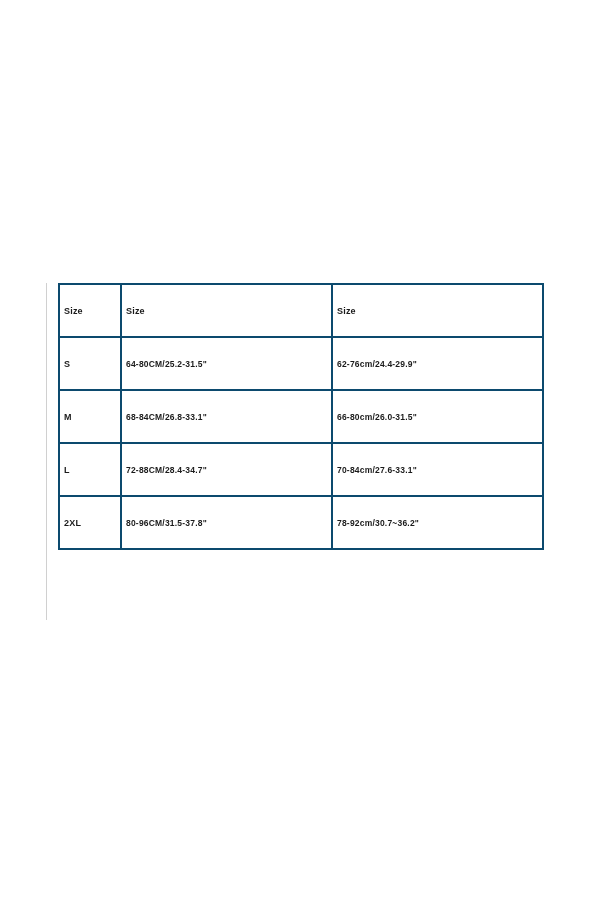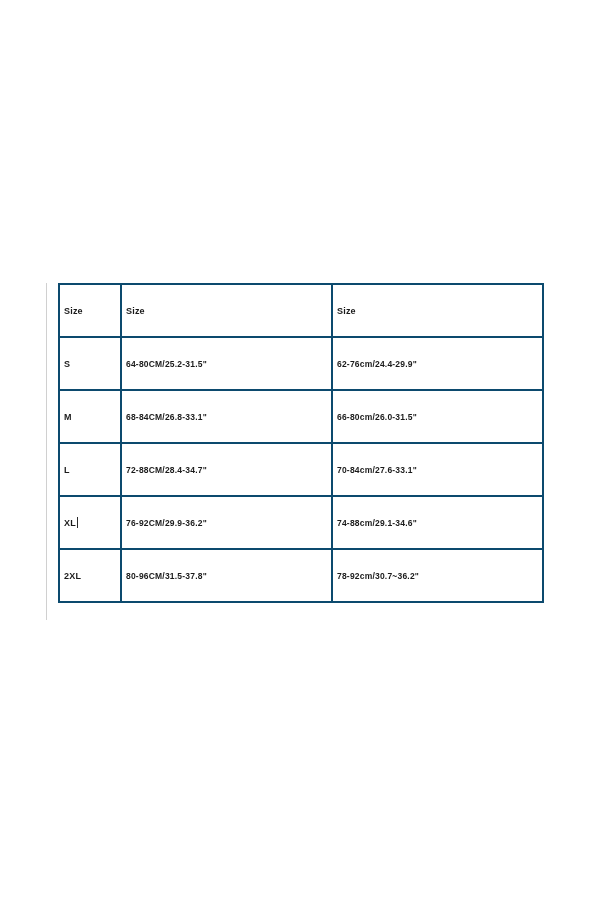--- a/index.html
+++ b/index.html
@@ -96,24 +96,19 @@
         <td class="size-cell">M</td>
         <td>68-84CM/26.8-33.1"</td>
         <td>66-80cm/26.0-31.5"</td>
       </tr>
       <tr>
         <td class="size-cell">L</td>
         <td>72-88CM/28.4-34.7"</td>
         <td>70-84cm/27.6-33.1"</td>
       </tr>
       <tr>
-        <td class="size-cell"><span>XL</span><span class="caret"></span></td>
-        <td>76-92CM/29.9-36.2"</td>
-        <td>74-88cm/29.1-34.6"</td>
-      </tr>
-      <tr>
         <td class="size-cell">2XL</td>
         <td>80-96CM/31.5-37.8"</td>
         <td>78-92cm/30.7~36.2"</td>
       </tr>
     </tbody>
   </table>
 </div>
 
 </body></html>

